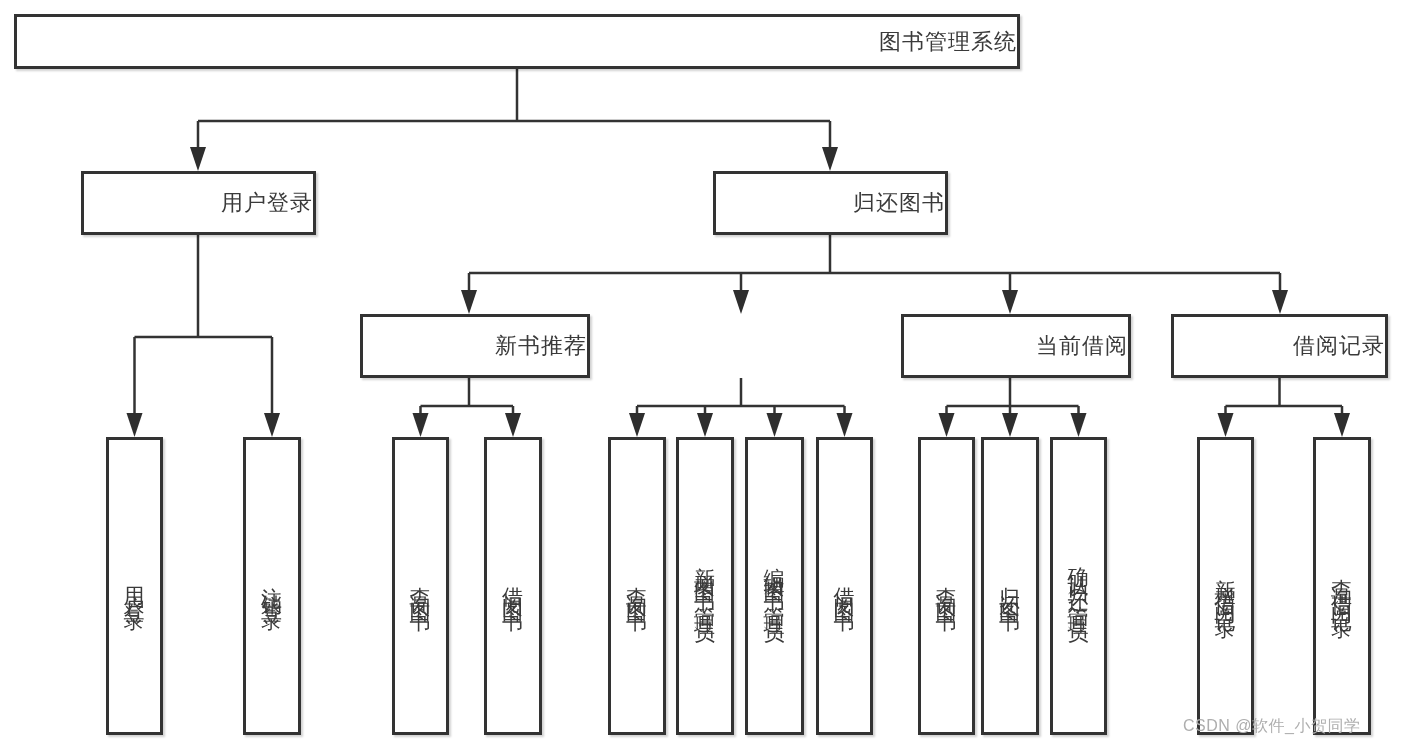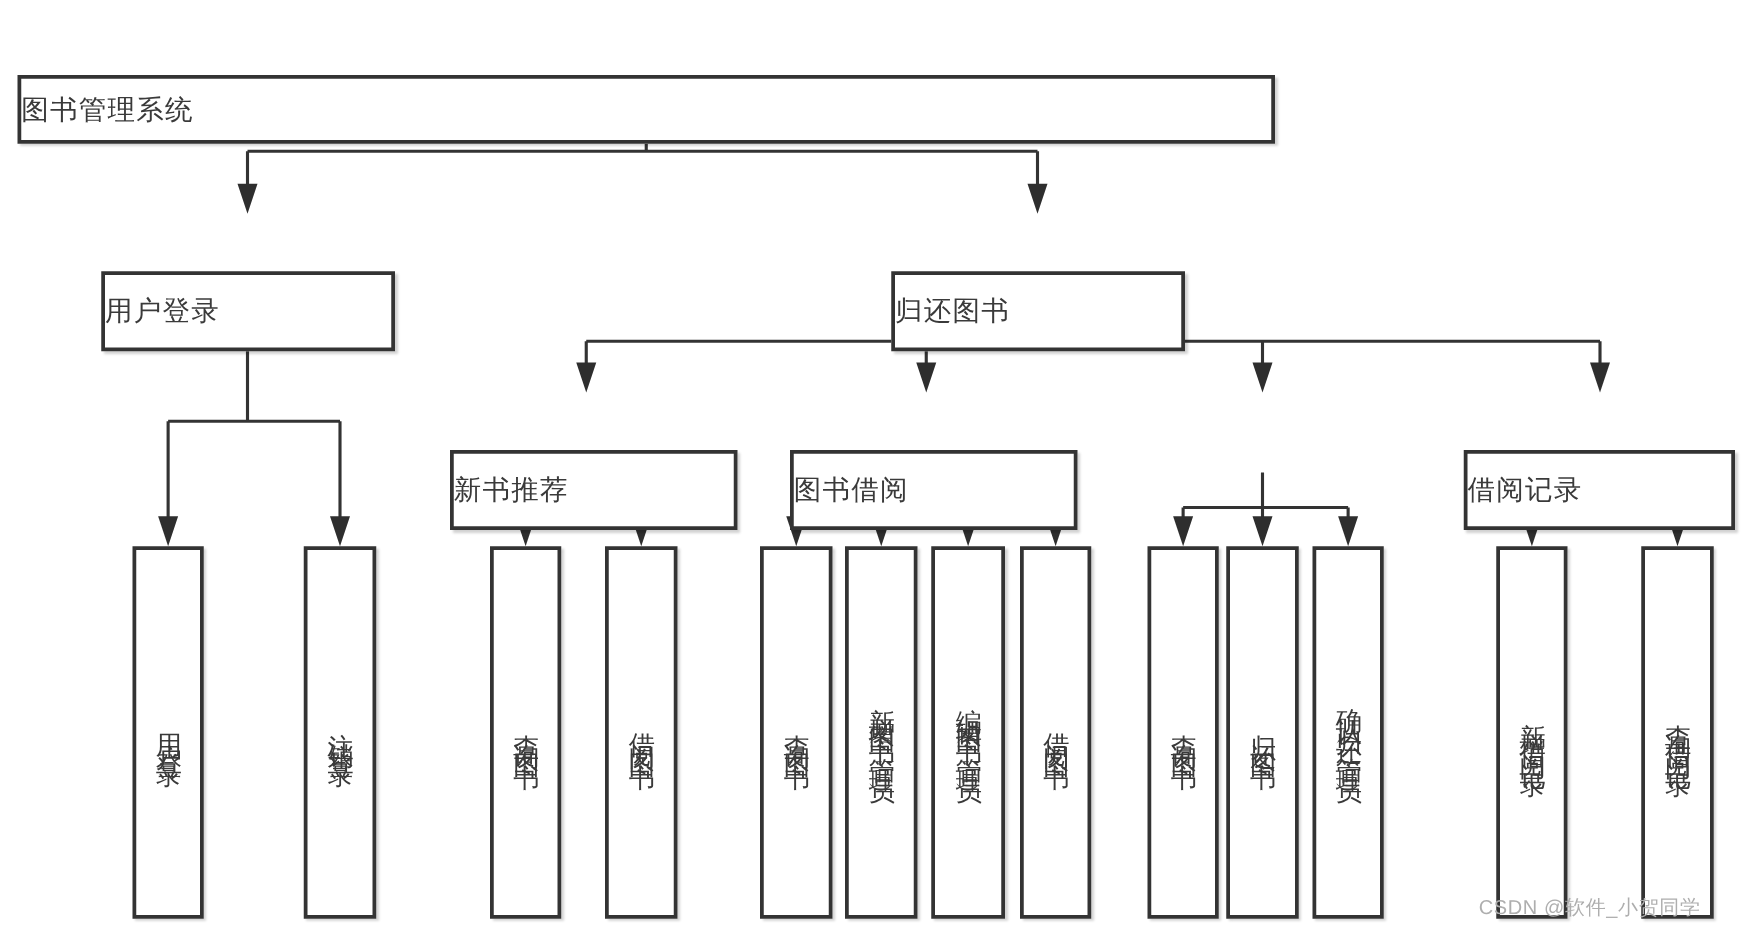--- a/index.html
+++ b/index.html
@@ -18,24 +18,23 @@
     left: 0; top: 0;
     width: 1405px; height: 747px;
     z-index: 1;
   }
   .node {
     position: absolute;
     background: #ffffff;
     border: 3px solid #333333;
     display: flex;
     align-items: center;
-    justify-content: flex-start;
+    justify-content: flex-end;
     z-index: 2;
     box-shadow: 2px 2px 2px rgba(0,0,0,0.18);
-    margin-top: 46px;
   }
   .node .label {
     font-size: 22px;
     letter-spacing: 1px;
     white-space: nowrap;
   }
   
   .root-box   { left: 14px;  top: 14px;  width: 1006px; height: 55px; }
   
   .lvl2       { top: 171px; height: 64px; width: 235px; }
@@ -171,22 +170,22 @@
   <div class="node lvl2 l2-user">
     <span class="label">用户登录</span>
   </div>
   <div class="node lvl2 l2-mgmt">
     <span class="label">归还图书</span>
   </div>
 
   <div class="node lvl3 l3-recommend">
     <span class="label">新书推荐</span>
   </div>
-  <div class="node lvl3 l3-borrow">
-    <span class="label">图书借阅</span>
+  <div class="node lvl3 l3-current">
+    <span class="label">当前借阅</span>
   </div>
   <div class="node lvl3 l3-records">
     <span class="label">借阅记录</span>
   </div>
 
   <div class="vbox leaf1">
     <span class="vtext">用户登录</span>
   </div>
   <div class="vbox leaf2">
     <span class="vtext">注销登录</span>

